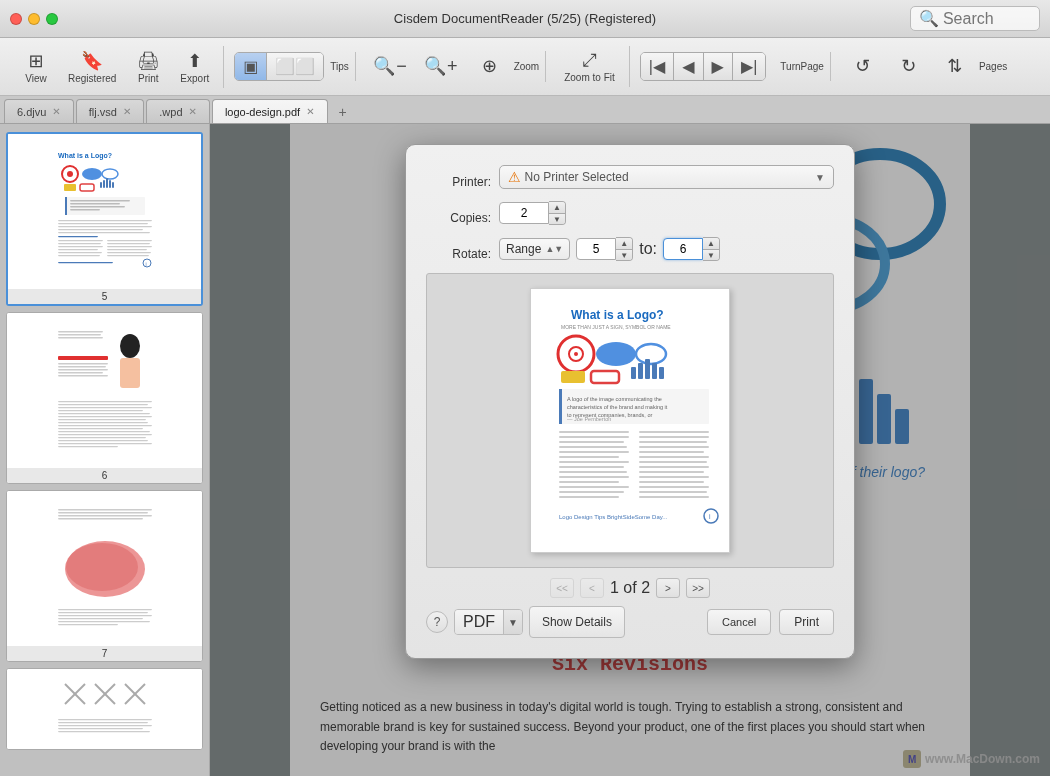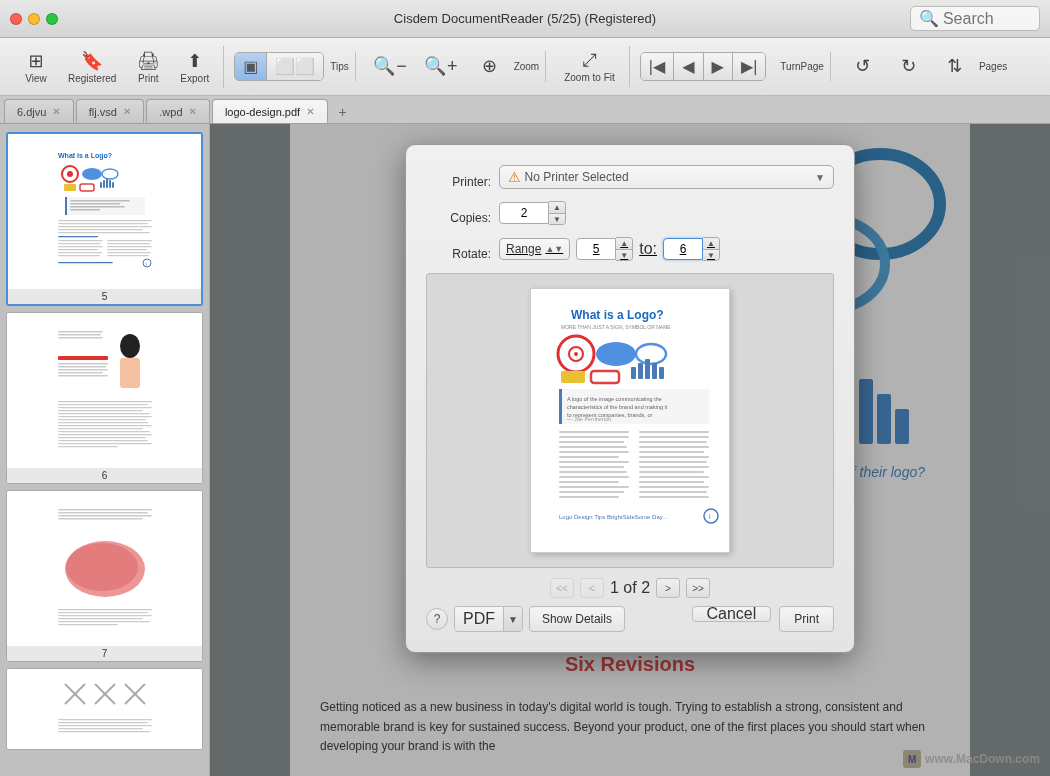--- a/index.html
+++ b/index.html
@@ -310,21 +310,20 @@
       color: #555;
       cursor: pointer;
       border: none;
     }
     .spinner-btn + .spinner-btn { border-top: 1px solid #aaa; }
 
     .pages-row {
       display: flex;
       align-items: center;
       gap: 6px;
-      text-decoration: underline;
     }
     .select-box {
       height: 22px;
       background: linear-gradient(to bottom, #f8f8f8, #ebebeb);
       border: 1px solid #aaa;
       border-radius: 4px;
       padding: 0 6px;
       font-size: 12px;
       color: #333;
       display: flex;
@@ -455,35 +454,35 @@
       padding: 0 4px;
       font-size: 10px;
       color: #555;
       background: linear-gradient(to bottom, #e8e8e8, #d8d8d8);
       height: 100%;
       display: flex;
       align-items: center;
       border-left: 1px solid #bbb;
     }
     .btn-show-details {
-      height: 26px;
+      height: 32px;
       padding: 0 12px;
       font-size: 12px;
       color: #333;
       background: linear-gradient(to bottom, #f5f5f5, #e5e5e5);
       border: 1px solid #bbb;
       border-radius: 4px;
       cursor: pointer;
       display: flex;
       align-items: center;
     }
     .btn-cancel {
-      height: 16px;
+      height: 26px;
       padding: 0 14px;
-      font-size: 16px;
+      font-size: 11px;
       color: #333;
       background: linear-gradient(to bottom, #f5f5f5, #e5e5e5);
       border: 1px solid #bbb;
       border-radius: 4px;
       cursor: pointer;
       display: flex;
       align-items: center;
     }
     .btn-print {
       height: 26px;
@@ -793,21 +792,21 @@
             <rect x="23" y="25" width="14" height="65" fill="#5090d0" rx="2"></rect>
             <rect x="41" y="10" width="14" height="80" fill="#5090d0" rx="2"></rect>
             <rect x="59" y="25" width="14" height="65" fill="#5090d0" rx="2"></rect>
             <rect x="77" y="40" width="14" height="50" fill="#5090d0" rx="2"></rect>
             <rect x="95" y="55" width="14" height="35" fill="#5090d0" rx="2"></rect>
           </svg>
         </div>
 
         <div style="position:absolute;right:45px;top:340px;font-size:14px;color:#5090d0;font-style:italic;">of their logo?</div>
 
-        <div style="position:absolute;bottom:100px;left:50%;transform:translateX(-50%);font-size:20px;color:#e05050;font-weight:bold;white-space:nowrap;">
+        <div style="position:absolute;bottom:100px;left:50%;transform:translateX(-50%);font-size:20px;color:#e05050;font-weight:bold;white-space:nowrap;font-family:Liberation Mono, monospace;">
           <span>Six Revisions</span>
         </div>
 
         <div style="position:absolute;bottom:20px;left:30px;right:30px;display:flex;gap:20px;">
           <div style="flex:1;font-size:12px;color:#444;line-height:1.6;">Getting noticed as a new business in today's digital world is tough. Trying to establish a strong, consistent and memorable brand is key for sustained success. Beyond your product, one of the first places you should start when developing your brand is with the</div>
         </div>
       </div>
     </div>
 
     <div class="dialog-overlay">

